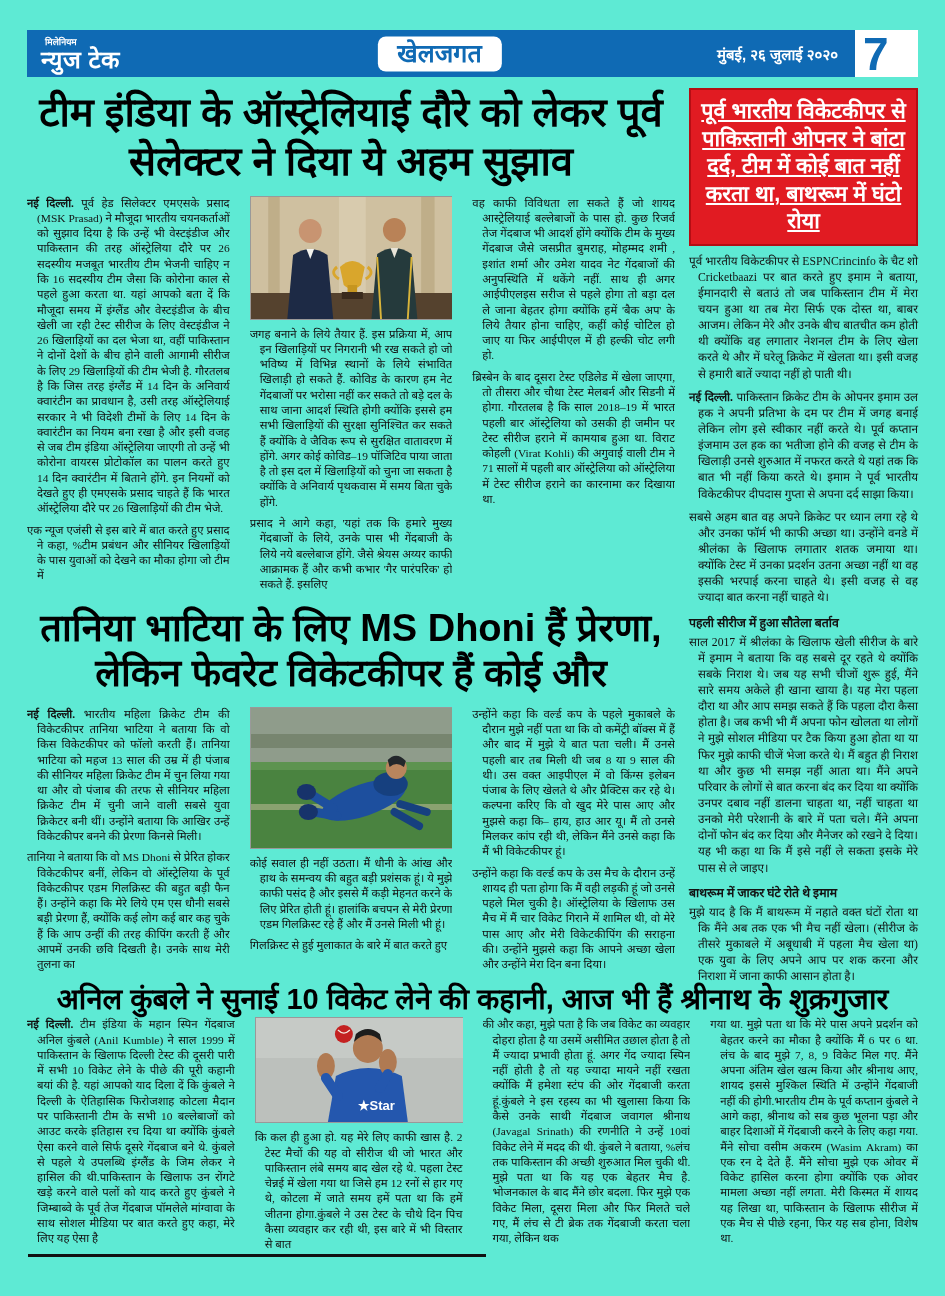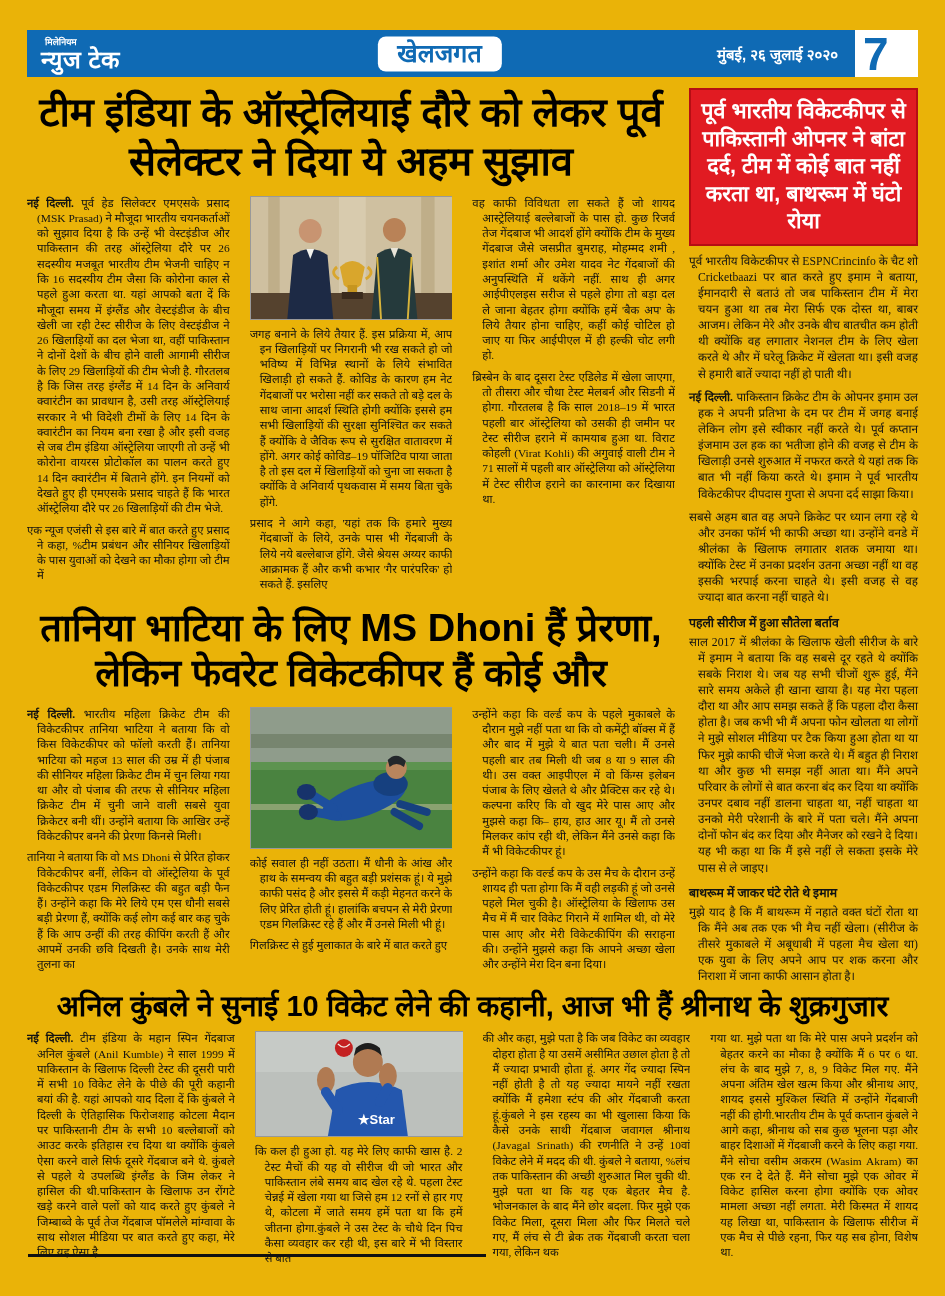--- a/index.html
+++ b/index.html
@@ -1,16 +1,16 @@
 <!DOCTYPE html>
 <html><head>
 <meta charset="utf-8">
 <style>
   html,body{margin:0;padding:0;background:#e9e9e6;}
-  .page{position:relative;width:945px;height:1296px;margin:0 auto;background:#eab308;
+  .page{position:relative;width:945px;height:1296px;margin:0 auto;background:#5eead4;
         outline:1px solid #d4d4d0;overflow:hidden;color:#121212;
         font-family:"Liberation Serif","DejaVu Serif",serif;}
   
   .masthead{position:absolute;left:27px;top:30px;right:27px;height:47px;display:flex;}
   .mast-bar{flex:1;background:#0f6ab4;display:flex;align-items:center;position:relative;
             padding:0 14px;color:#fff;}
   .logo{line-height:1;}
   .logo-top{font-family:"Liberation Sans",sans-serif;font-size:9px;font-weight:700;margin:2px 0 1px 4px;}
   .logo-main{font-family:"Liberation Sans",sans-serif;font-size:24px;font-weight:700;letter-spacing:.5px;}
   .section-pill{position:absolute;left:50%;top:50%;transform:translate(-50%,-50%);
@@ -18,37 +18,37 @@
                 font-weight:700;font-size:25px;line-height:1;padding:4px 20px 6px;border-radius:8px;}
   .mast-date{margin-left:auto;font-family:"Liberation Sans",sans-serif;font-weight:700;font-size:15px;}
   .pageno-box{width:66px;background:#fff;display:flex;align-items:center;}
   .pageno-rule{width:3px;height:100%;background:#0f6ab4;margin-right:8px;}
   .pageno{color:#0f6ab4;font-family:"Liberation Sans",sans-serif;font-weight:700;font-size:46px;line-height:1;}
   
   .content{position:absolute;left:27px;top:84px;width:891px;}
   .main-col{position:absolute;left:0;top:0;width:648px;}
   .side-col{position:absolute;left:662px;top:4px;width:229px;}
   h1,h2,h3.bighead{font-family:"Liberation Sans",sans-serif;font-weight:700;color:#000;
-     text-align:center;margin:8px;}
+     text-align:center;margin:1px;}
   .art1-head{font-size:40px;line-height:1.22;margin:4px 0 10px;}
   .art2-head{font-size:38px;line-height:1.2;margin:10px 0 10px;}
   .art3-head{font-size:29px;line-height:1.15;margin:6px 0 8px;text-align:center;}
   .cols{display:flex;gap:20px;overflow:hidden;}
   .col{flex:1;overflow:hidden;text-align:justify;}
   .art1-cols{height:400px;}
   .art2-cols{height:272px;}
   .art3{position:absolute;left:27px;top:982px;width:891px;}
   .art3-cols{height:262px;}
   .col p{margin:0 0 6px;font-size:11.4px;line-height:1.34;padding-left:10px;text-indent:-10px;}
   .col p b.dl{font-weight:700;}
   .photo{display:block;width:100%;margin:0 0 7px;border:1px solid #999;background:#ccc;}
   
   .red-box{background:#e11b22;border:2px solid #b50e14;color:#fff;text-align:center;
            font-family:"Liberation Sans",sans-serif;font-weight:700;font-size:21.5px;
-           line-height:1.28;padding:8px 6px;margin-bottom:8px;}
+           line-height:1.28;padding:8px 6px;margin-bottom:8px;text-decoration:underline;}
   .side-col p{margin:0 0 7px;font-size:11.7px;line-height:1.38;text-align:justify;
               padding-left:9px;text-indent:-9px;}
   .side-col h4{margin:2px 0 4px;font-size:12.3px;font-family:"Liberation Serif",serif;
                font-weight:700;text-align:left;}
   .bottom-rule{position:absolute;left:28px;top:1254px;width:458px;height:3px;background:#111;}
 </style>
 </head>
 <body>
 
 <div class="page">

